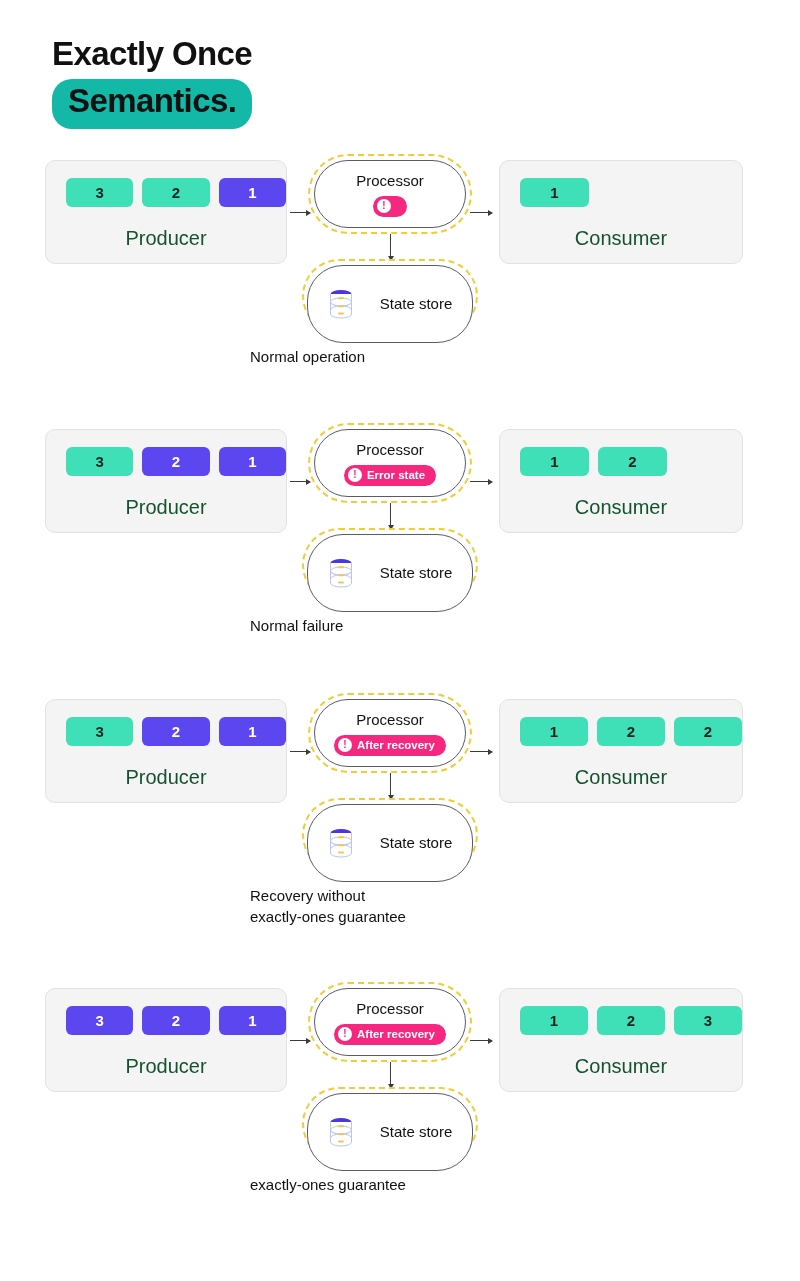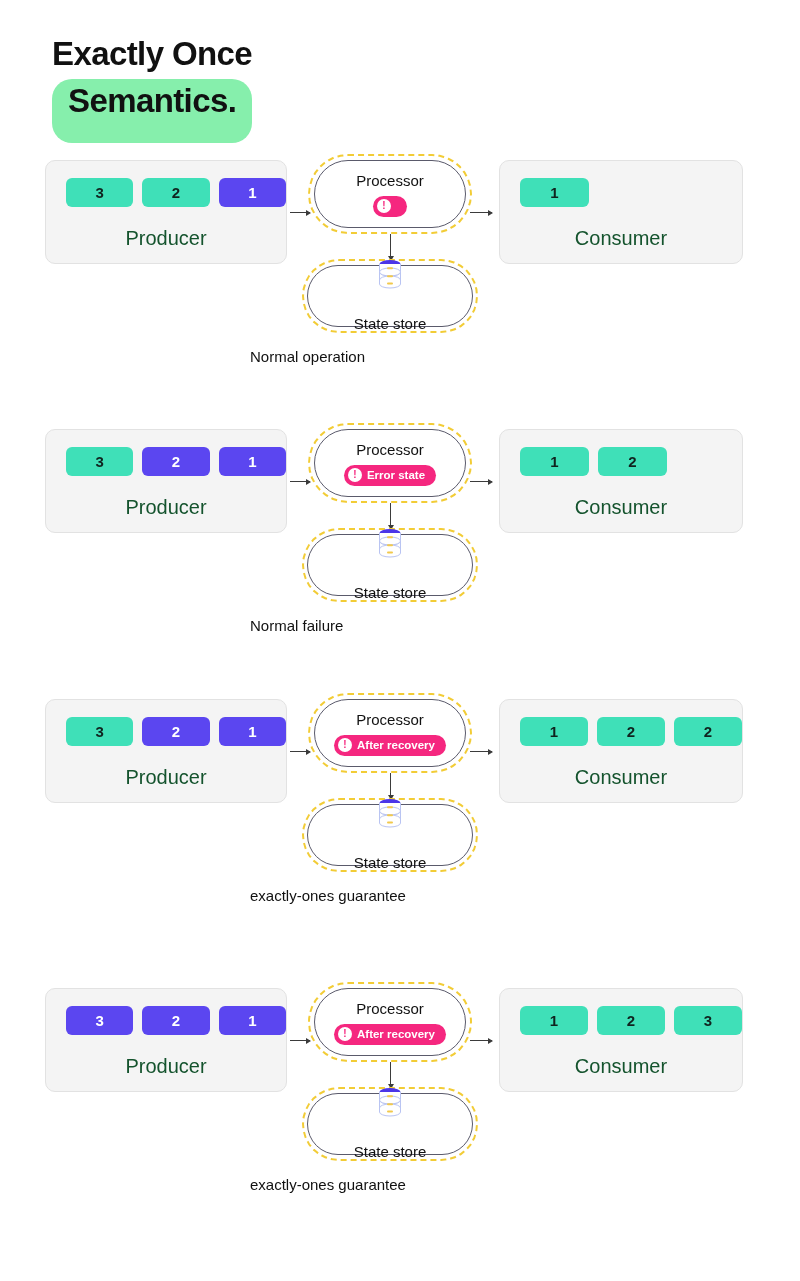--- a/index.html
+++ b/index.html
@@ -18,25 +18,25 @@
     position: absolute; top: 34px; left: 0; width: 800px; height: 90px;
   }
   .title-block { position: absolute; left: 52px; top: 0; }
   .title-line1 {
     font-size: 33px; font-weight: 700; letter-spacing: -0.6px;
     color: #111111; line-height: 40px; white-space: nowrap;
   }
   .title-line2-wrap { margin-top: 5px; }
   .title-hl {
     display: inline-block;
-    background: #86efac;
+    background: #14b8a6;
     color: #111111;
     font-size: 33px; font-weight: 700; letter-spacing: -0.6px;
     line-height: 36px;
-    padding: 4px 16px 24px 16px;
+    padding: 4px 16px 10px 16px;
     border-radius: 20px;
     white-space: nowrap;
   }
   .brand {
     position: absolute; right: 56px; top: 16px;
     display: flex; align-items: center; gap: 9px;
   }
   .brand-mark { width: 38px; height: 30px; flex: 0 0 auto; }
   .brand-name {
     font-size: 26px; font-weight: 700; letter-spacing: -0.4px; color: #14121f;
@@ -100,21 +100,21 @@
     font-size: 11.5px; color: #ffffff; font-weight: 600;
   }
   .badge-icon {
     width: 14px; height: 14px; border-radius: 50%;
     background: #ffffff; color: #F5277F;
     font-size: 10px; font-weight: 700;
     display: flex; align-items: center; justify-content: center;
     line-height: 1;
   }
 
-  .node.statestore { height: 62px; flex-direction: column; gap: 26px; }
+  .node.statestore { height: 78px; flex-direction: row; gap: 26px; }
   .db-icon { width: 26px; height: 30px; flex: 0 0 auto; }
 
   
   .arrow-h {
     position: absolute; height: 1px; background: #3b3b3b;
   }
   .arrow-h::after {
     content: ""; position: absolute; right: -1px; top: -2.5px;
     border-left: 5px solid #3b3b3b;
     border-top: 3px solid transparent;
@@ -313,20 +313,21 @@
           <path d="M2.5 21 V25 a10.5 4 0 0 0 21 0 V21" fill="#ffffff" stroke="#B9C4F2" stroke-width="1"></path>
           <rect x="10" y="8.2" width="6" height="2" rx="1" fill="#F2C94C"></rect>
           <rect x="10" y="16.2" width="6" height="2" rx="1" fill="#F2C94C"></rect>
           <rect x="10" y="23.6" width="6" height="2" rx="1" fill="#F2C94C"></rect>
         </svg>
       </span>
       <span class="node-title">State store</span>
     </div>
 
     <div class="caption" style="top:186px;">
+          <div>Recovery without</div>
           <div>exactly-ones guarantee</div>
         </div>
   </div>
 
   <div class="section" style="top: 988px;">
     <div class="row">
 
       <div class="endpoint producer">
         <div class="chips">
               <div class="chip purple">3</div>

